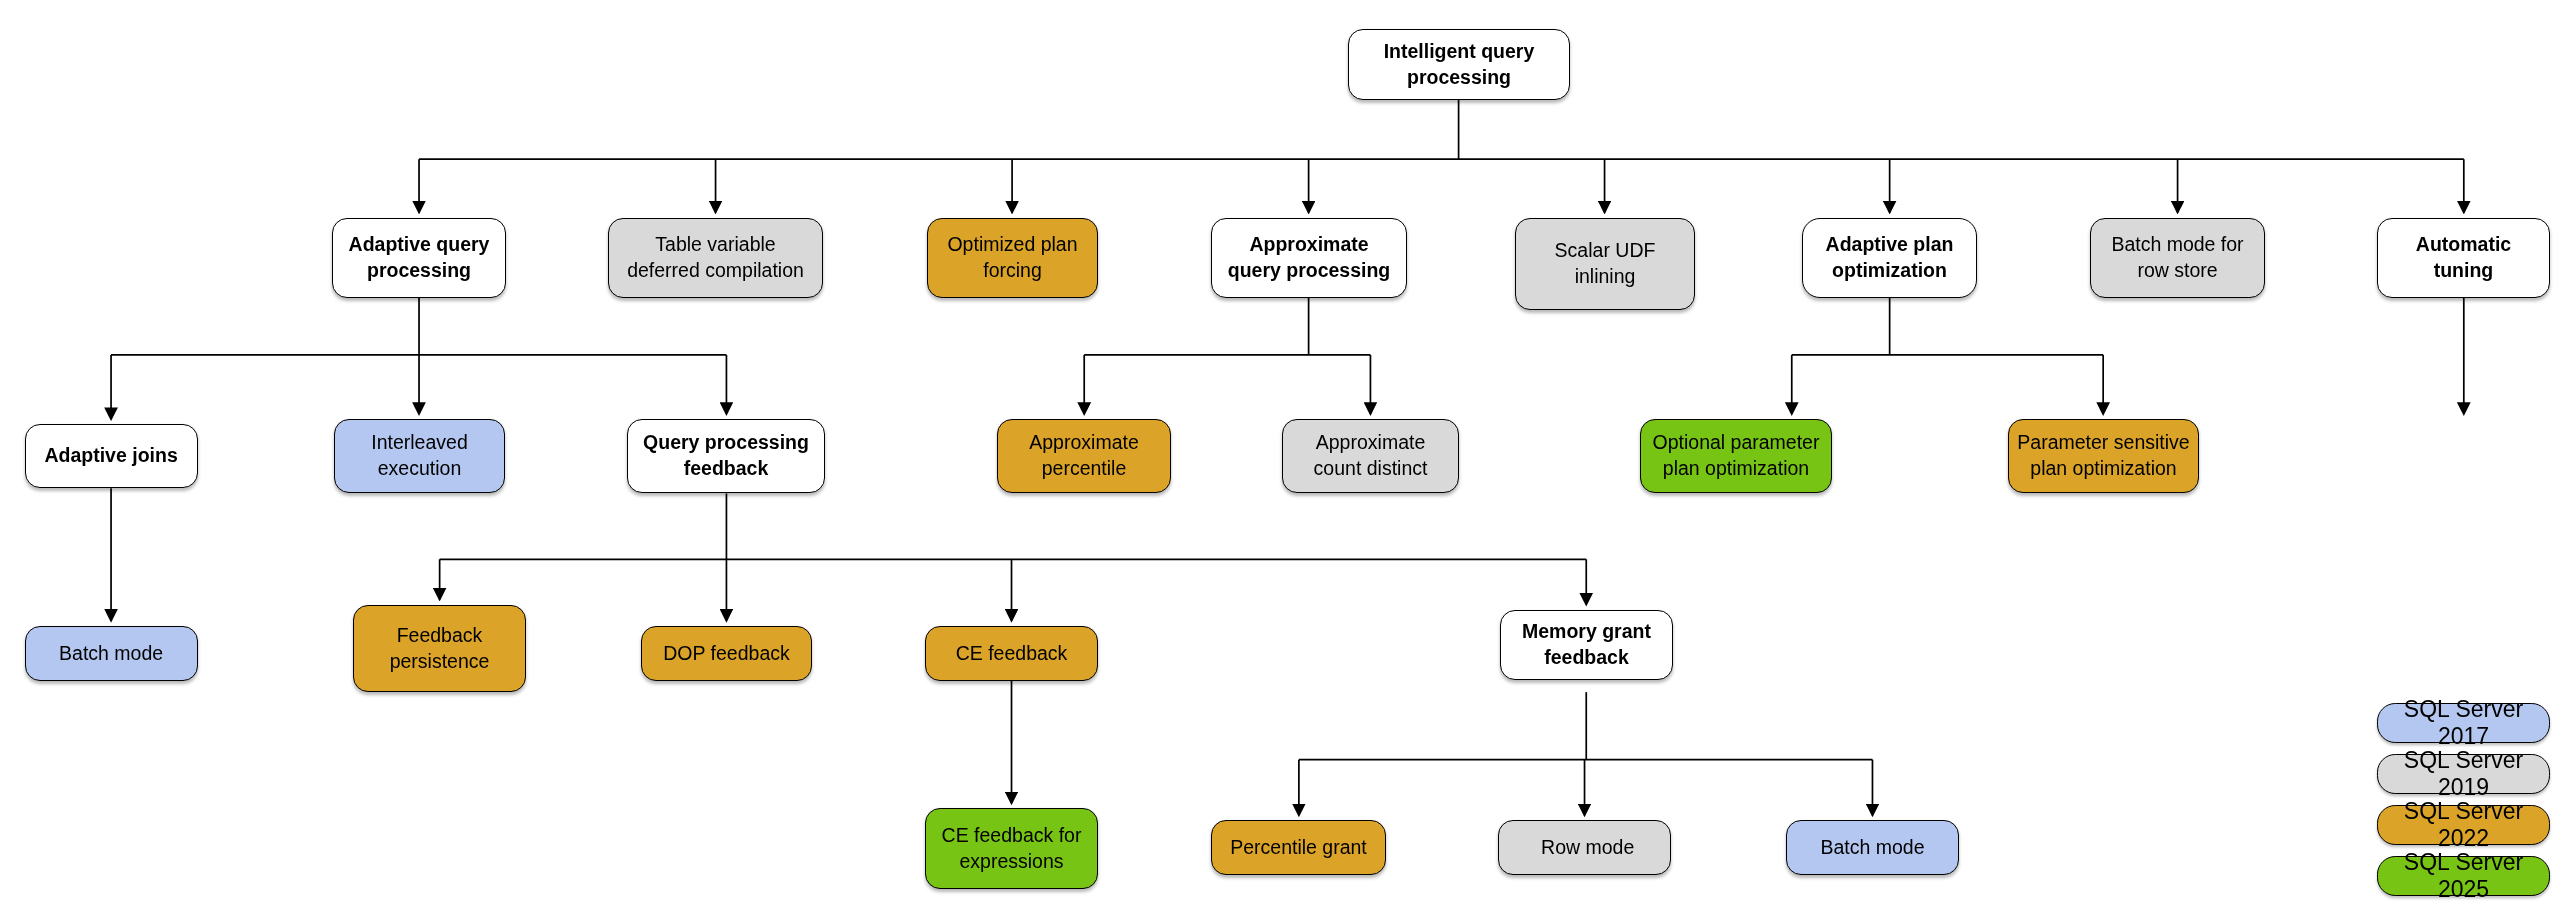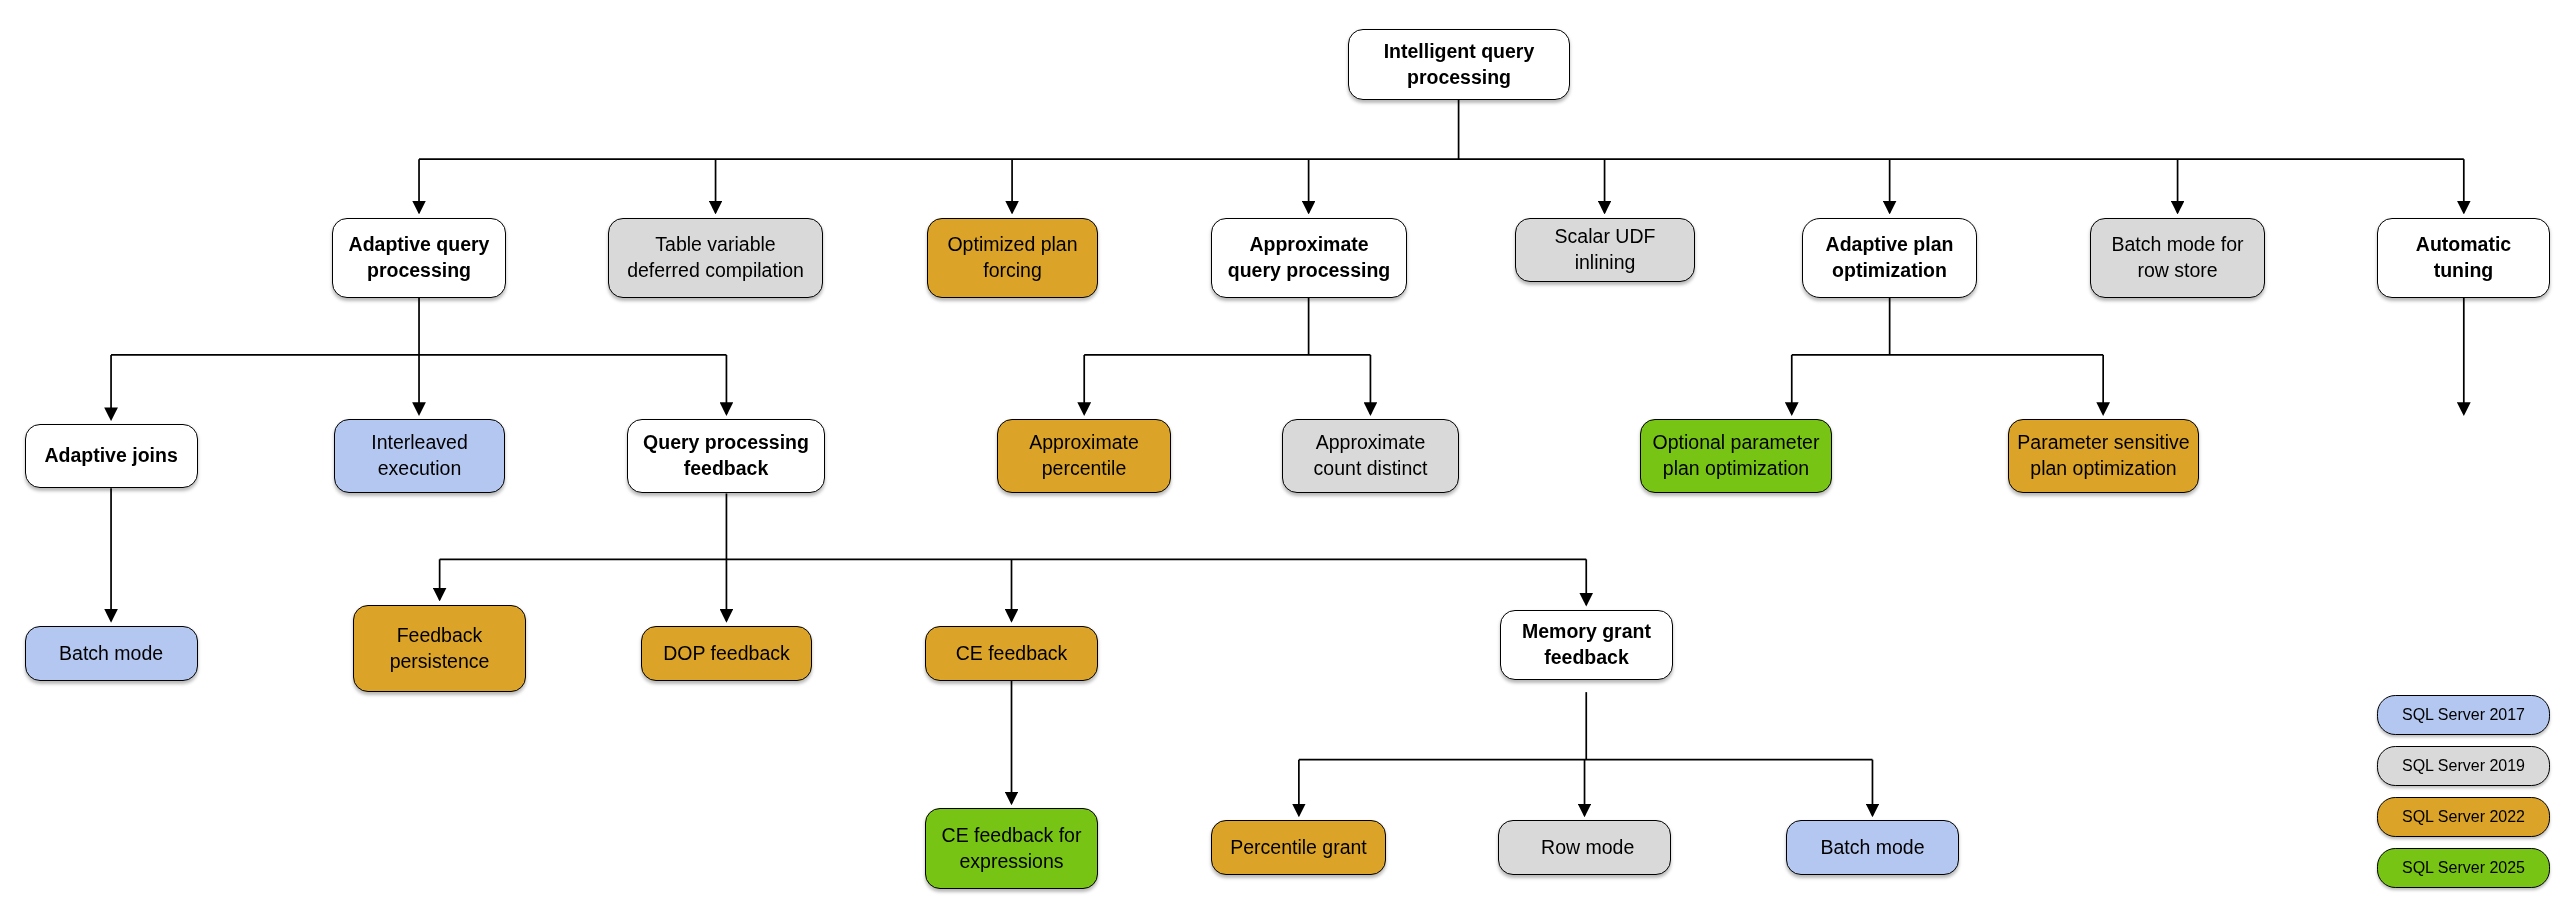--- a/index.html
+++ b/index.html
@@ -39,23 +39,24 @@
   .pill {
     position: absolute;
     z-index: 1;
     box-sizing: border-box;
     display: flex;
     align-items: center;
     justify-content: center;
     text-align: center;
     border: 1.7px solid #000000;
     border-radius: 18.3px;
-    font-size: 16px;
+    font-size: 23px;
     color: #000000;
     box-shadow: 0 2.3px 2.9px rgba(0,0,0,0.25);
+    margin-top: 8px;
   }
 </style>
 </head>
 <body>
 
 <div id="canvas">
 
   <svg id="wires" xmlns="http://www.w3.org/2000/svg" width="2576" height="916" viewBox="0 0 4500 1600">
     <defs>
       <marker id="arrow" viewBox="0 0 10 10" refX="8.5" refY="5" markerWidth="8" markerHeight="8" orient="auto-start-reverse">
@@ -115,21 +116,21 @@
 processing</div>
 
   <div class="node parent" style="left: 332px; top: 218px; width: 174px; height: 80px; background: rgb(255, 255, 255);">Adaptive query
 processing</div>
   <div class="node" style="left: 608px; top: 218px; width: 215px; height: 80px; background: rgb(217, 217, 217);">Table variable
 deferred compilation</div>
   <div class="node" style="left: 927px; top: 218px; width: 171px; height: 80px; background: rgb(219, 164, 40);">Optimized plan
 forcing</div>
   <div class="node parent" style="left: 1211px; top: 218px; width: 196px; height: 80px; background: rgb(255, 255, 255);">Approximate
 query processing</div>
-  <div class="node" style="left: 1515px; top: 218px; width: 180px; height: 64px; background: rgb(217, 217, 217);">Scalar UDF
+  <div class="node" style="left: 1515px; top: 218px; width: 180px; height: 92px; background: rgb(217, 217, 217);">Scalar UDF
 inlining</div>
   <div class="node parent" style="left: 1802px; top: 218px; width: 175px; height: 80px; background: rgb(255, 255, 255); border-radius: 18px;">Adaptive plan
 optimization</div>
   <div class="node" style="left: 2090px; top: 218px; width: 175px; height: 80px; background: rgb(217, 217, 217);">Batch mode for
 row store</div>
   <div class="node parent" style="left: 2377px; top: 218px; width: 173px; height: 80px; background: rgb(255, 255, 255);">Automatic
 tuning</div>
 
   <div class="node parent" style="left: 24.6px; top: 424px; width: 173px; height: 64px; background: rgb(255, 255, 255);">Adaptive joins</div>
   <div class="node" style="left: 334px; top: 419px; width: 171px; height: 74px; background: rgb(180, 199, 240);">Interleaved

